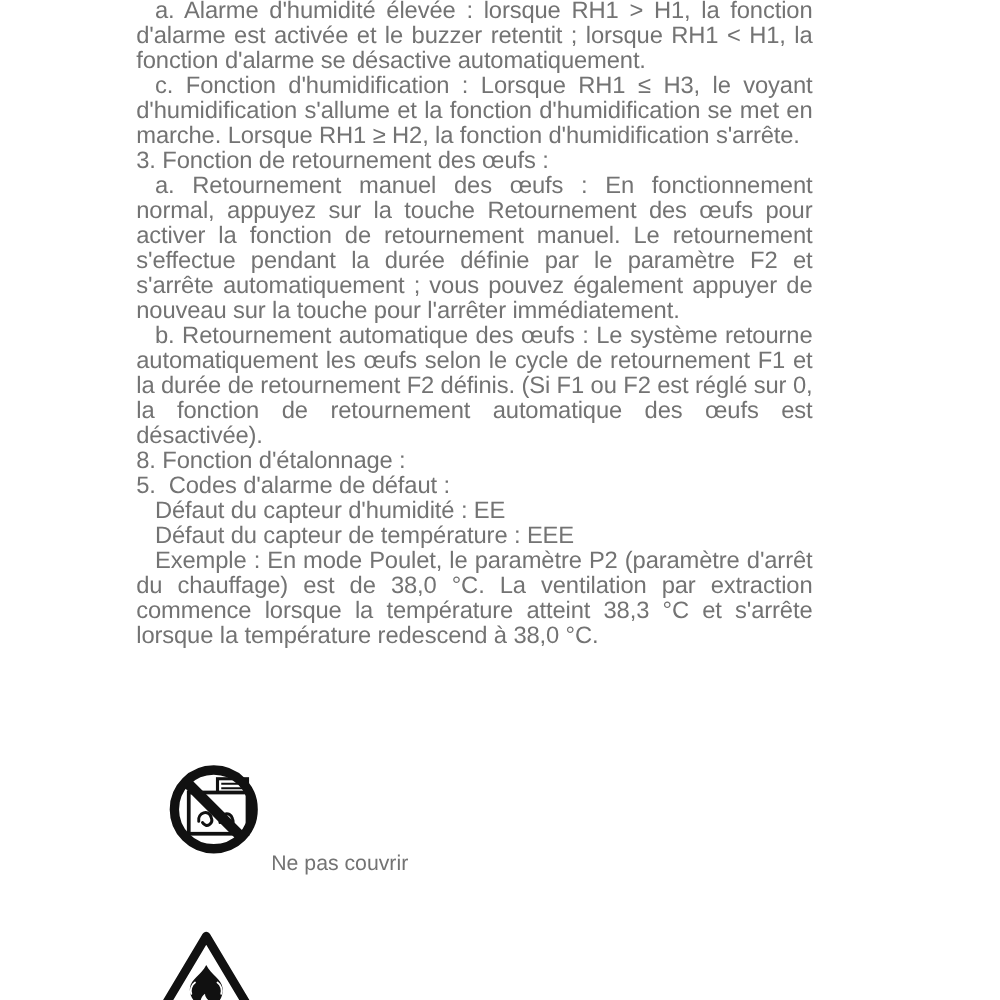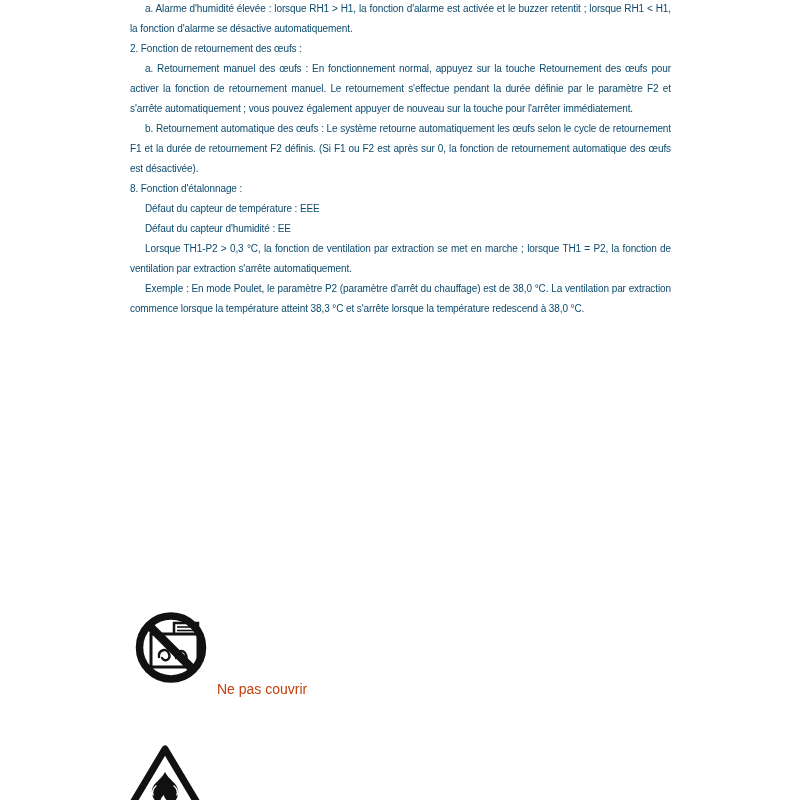--- a/index.html
+++ b/index.html
@@ -14,73 +14,74 @@
     font-family: "Liberation Sans", sans-serif;
   }
   .page {
     position: relative;
     width: 800px;
     height: 800px;
     background: #ffffff;
   }
   .text-block {
     position: absolute;
-    left: 130px;
+    left: 109px;
     top: -1px;
     width: 541px;
-    font-size: 10px;
+    font-size: 19px;
     line-height: 20px;
     letter-spacing: -0.1px;
     text-align: justify;
-    color: #0c4a6e;
+    color: #737373;
   }
   .text-block p {
     margin: 0;
     padding: 0;
   }
   .text-block p.indent {
     text-indent: 15px;
   }
   .symbol-no-cover {
     position: absolute;
     left: 132px;
     top: 609px;
     width: 78px;
     height: 78px;
   }
   .no-cover-label {
     position: absolute;
     left: 217px;
     top: 681px;
-    font-size: 14px;
-    color: #c2410c;
+    font-size: 17px;
+    color: #737373;
     white-space: nowrap;
   }
   .symbol-flammable {
     position: absolute;
     left: 120px;
     top: 742px;
     width: 96px;
     height: 70px;
   }
 </style>
 </head>
 <body>
 
 <div class="page">
 
   <div class="text-block">
     <p class="indent">a. Alarme d'humidité élevée : lorsque RH1 &gt; H1, la fonction d'alarme est activée et le buzzer retentit ; lorsque RH1 &lt; H1, la fonction d'alarme se désactive automatiquement.</p>
-    <p>2. Fonction de retournement des œufs :</p>
+    <p class="indent">c. Fonction d'humidification : Lorsque RH1 ≤ H3, le voyant d'humidification s'allume et la fonction d'humidification se met en marche. Lorsque RH1 ≥ H2, la fonction d'humidification s'arrête.</p>
+    <p>3. Fonction de retournement des œufs :</p>
     <p class="indent">a. Retournement manuel des œufs : En fonctionnement normal, appuyez sur la touche Retournement des œufs pour activer la fonction de retournement manuel. Le retournement s'effectue pendant la durée définie par le paramètre F2 et s'arrête automatiquement ; vous pouvez également appuyer de nouveau sur la touche pour l'arrêter immédiatement.</p>
-    <p class="indent">b. Retournement automatique des œufs : Le système retourne automatiquement les œufs selon le cycle de retournement F1 et la durée de retournement F2 définis. (Si F1 ou F2 est après sur 0, la fonction de retournement automatique des œufs est désactivée).</p>
+    <p class="indent">b. Retournement automatique des œufs : Le système retourne automatiquement les œufs selon le cycle de retournement F1 et la durée de retournement F2 définis. (Si F1 ou F2 est réglé sur 0, la fonction de retournement automatique des œufs est désactivée).</p>
     <p>8. Fonction d'étalonnage :</p>
+    <p>5.&nbsp; Codes d'alarme de défaut :</p>
+    <p class="indent">Défaut du capteur d'humidité : EE</p>
     <p class="indent">Défaut du capteur de température : EEE</p>
-    <p class="indent">Défaut du capteur d'humidité : EE</p>
-    <p class="indent">Lorsque TH1-P2 &gt; 0,3 °C, la fonction de ventilation par extraction se met en marche ; lorsque TH1 = P2, la fonction de ventilation par extraction s'arrête automatiquement.</p>
     <p class="indent">Exemple : En mode Poulet, le paramètre P2 (paramètre d'arrêt du chauffage) est de 38,0 °C. La ventilation par extraction commence lorsque la température atteint 38,3 °C et s'arrête lorsque la température redescend à 38,0 °C.</p>
   </div>
 
   <svg class="symbol-no-cover" viewBox="0 0 78 78" xmlns="http://www.w3.org/2000/svg">
 
     <rect x="42" y="14" width="24" height="17" fill="#ffffff" stroke="#111111" stroke-width="2.5"></rect>
     <line x1="45" y1="18" x2="63" y2="18" stroke="#111111" stroke-width="1.6"></line>
     <line x1="45" y1="21.5" x2="63" y2="21.5" stroke="#111111" stroke-width="1.6"></line>
     <line x1="45" y1="25" x2="63" y2="25" stroke="#111111" stroke-width="1.6"></line>
     <line x1="45" y1="28.5" x2="60" y2="28.5" stroke="#111111" stroke-width="1.6"></line>

